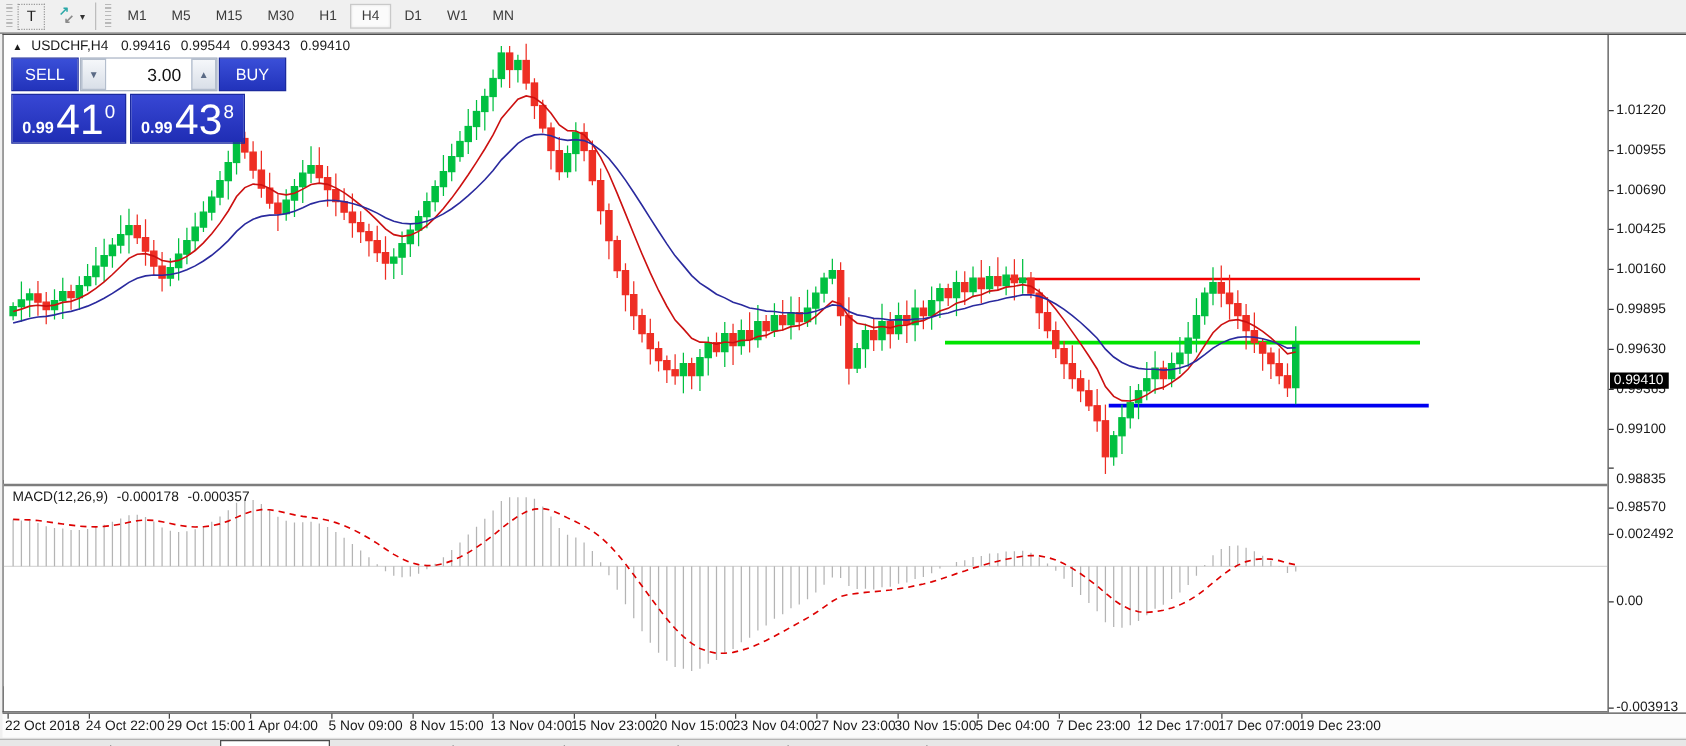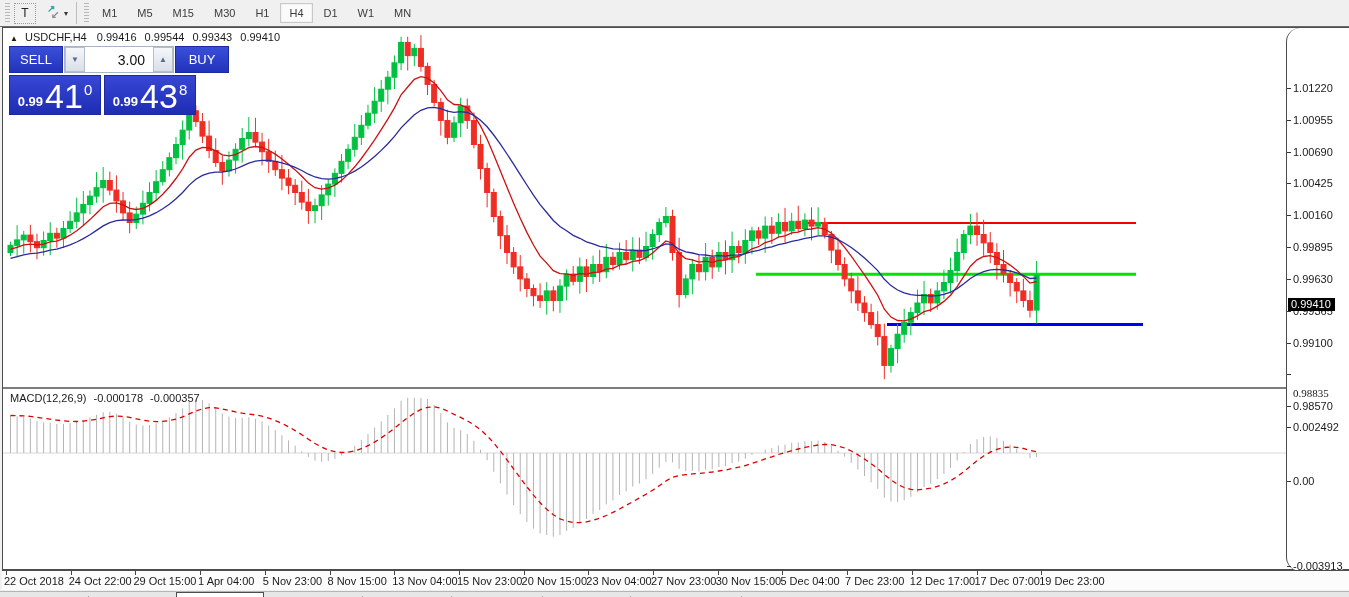--- a/index.html
+++ b/index.html
@@ -22,21 +22,21 @@
   .tf-btn { padding:3px 8px; font-size:11px; color:#3c3c3c; border:1px solid transparent; margin:0 1px; cursor:default; }
   .tf-btn.active { background:#fbfbfb; border:1px solid #c9c9c9; box-shadow:inset 0 0 2px #dcdcdc; }
 
   
   .chart-frame { position:relative; width:1347px; height:543px; margin-left:2px;
                  background:#ffffff; border:1px solid #4d4d4d; border-right:none; }
   .price-pane { position:absolute; left:0; top:0; width:1283px; height:356px; background:#fff; }
   .macd-pane  { position:absolute; left:0; top:359px; width:1283px; height:162px; background:#fff;
                 border-top:2px solid #7d7d7d; }
   .axis-panel { position:absolute; left:1283px; top:0; width:64px; height:543px; background:#fff;
-                border-left:1px solid #4d4d4d;border-radius:14px; }
+                border-left:1px solid #4d4d4d; }
   svg { position:absolute; left:0; top:0; }
 
   .symbol-line { position:absolute; left:7px; top:3px; font-size:11px; color:#1a1a1a; z-index:5; }
   .symbol-line .tri { font-size:8px; margin-right:4px; }
 
   
   .trade-panel { position:absolute; left:6px; top:18px; width:220px; z-index:6; font-family:"Liberation Sans",sans-serif; }
   .tp-row1 { display:flex; height:27px; }
   .btn-side { width:54px; background:linear-gradient(#3a4fd8,#2233bb); color:#fff; font-size:13px;
               display:flex; align-items:center; justify-content:center; border:1px solid #1b2a9e; cursor:pointer; }
@@ -651,21 +651,21 @@
         <div class="ax-label" style="top: 181.288px;">1.00160</div>
         <div class="ax-tick" style="top: 219.106px;"></div>
         <div class="ax-label" style="top: 213.106px;">0.99895</div>
         <div class="ax-tick" style="top: 250.924px;"></div>
         <div class="ax-label" style="top: 244.924px;">0.99630</div>
         <div class="ax-tick" style="top: 282.742px;"></div>
         <div class="ax-label" style="top: 276.742px;">0.99365</div>
         <div class="ax-tick" style="top: 314.56px;"></div>
         <div class="ax-label" style="top: 308.56px;">0.99100</div>
         <div class="ax-tick" style="top: 346.378px;"></div>
-        <div class="ax-label" style="top: 359px; font-family: Liberation Serif, serif;">0.98835</div>
+        <div class="ax-label" style="top: 349px;">0.98835</div>
         <div class="ax-tick" style="top: 378.196px;"></div>
         <div class="ax-label" style="top: 372.196px;">0.98570</div>
         <div class="price-tag" style="top: 270.339px;">0.99410</div>
       </div>
     <div id="macd-axis-labels">
         <div class="ax-tick" style="top: 399.061px;"></div>
         <div class="ax-label" style="top: 393.061px;">0.002492</div>
         <div class="ax-tick" style="top: 453px;"></div>
         <div class="ax-label" style="top: 447px;">0.00</div>
         <div class="ax-tick" style="top: 537.697px;"></div>
@@ -678,21 +678,21 @@
   <div id="time-axis-labels">
       <div class="time-tick" style="left: 4px;"></div>
       <div class="time-label" style="left: 2px;">22 Oct 2018</div>
       <div class="time-tick" style="left: 68.7px;"></div>
       <div class="time-label" style="left: 66.7px;">24 Oct 22:00</div>
       <div class="time-tick" style="left: 133.4px;"></div>
       <div class="time-label" style="left: 131.4px;">29 Oct 15:00</div>
       <div class="time-tick" style="left: 198.1px;"></div>
       <div class="time-label" style="left: 196.1px;">1 Apr 04:00</div>
       <div class="time-tick" style="left: 262.8px;"></div>
-      <div class="time-label" style="left: 260.8px;">5 Nov 23:00</div>
+      <div class="time-label" style="left: 260.8px;">5 Nov 09:00</div>
       <div class="time-tick" style="left: 327.5px;"></div>
       <div class="time-label" style="left: 325.5px;">8 Nov 15:00</div>
       <div class="time-tick" style="left: 392.2px;"></div>
       <div class="time-label" style="left: 390.2px;">13 Nov 04:00</div>
       <div class="time-tick" style="left: 456.9px;"></div>
       <div class="time-label" style="left: 454.9px;">15 Nov 23:00</div>
       <div class="time-tick" style="left: 521.6px;"></div>
       <div class="time-label" style="left: 519.6px;">20 Nov 15:00</div>
       <div class="time-tick" style="left: 586.3px;"></div>
       <div class="time-label" style="left: 584.3px;">23 Nov 04:00</div>

